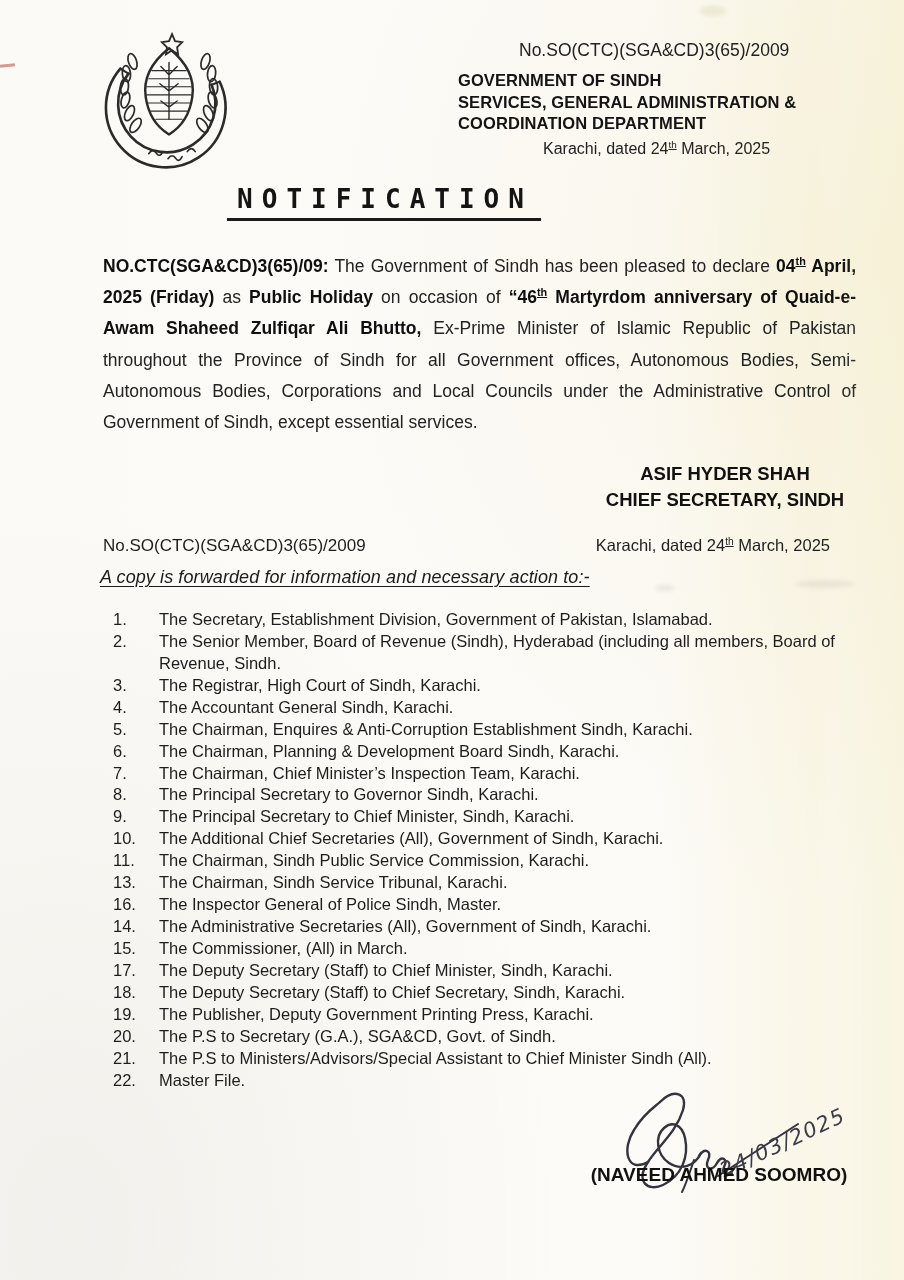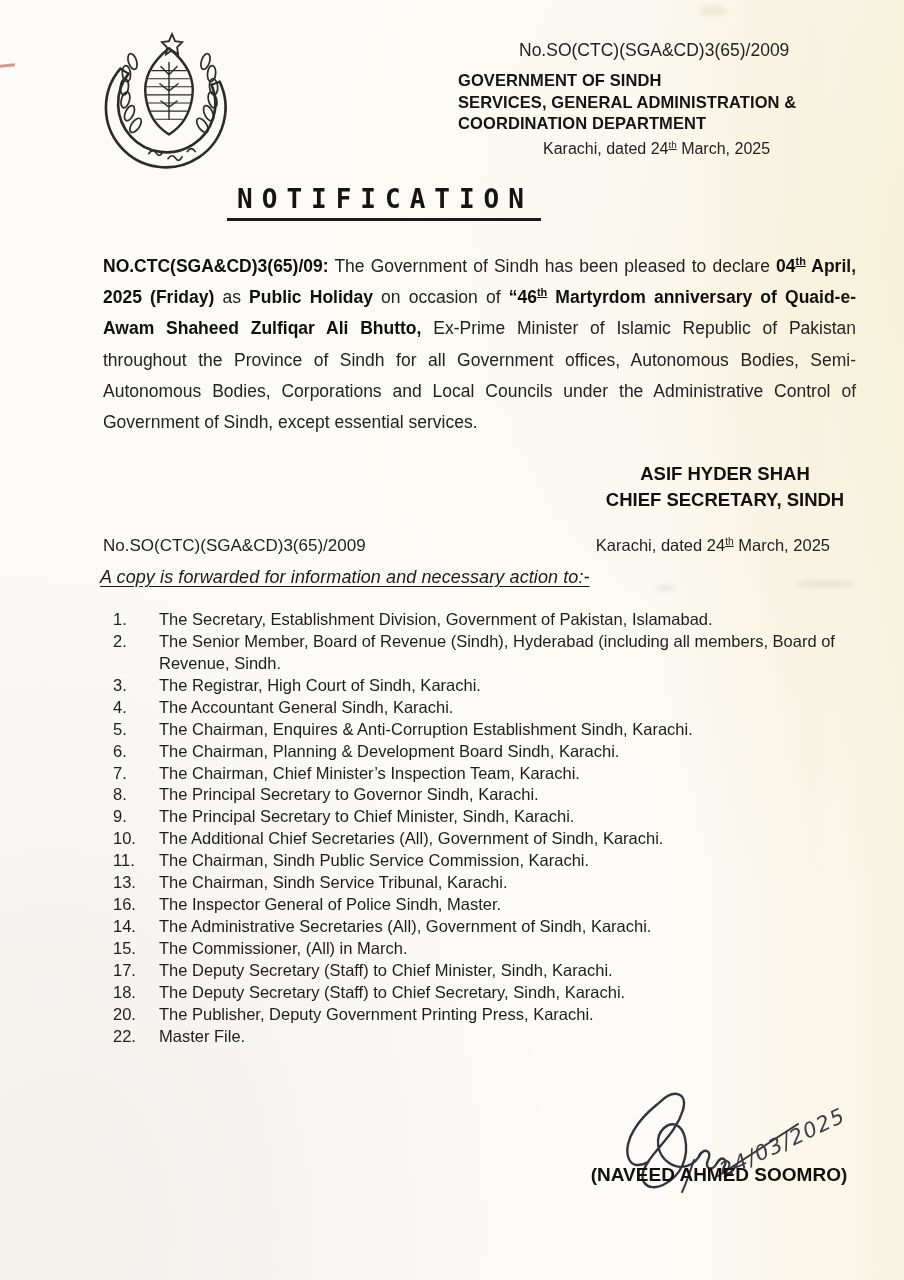--- a/index.html
+++ b/index.html
@@ -214,22 +214,30 @@
       </div>
       <div class="dist-row">
         <span class="dist-num">17.</span>
         <span class="dist-text">The Deputy Secretary (Staff) to Chief Minister, Sindh, Karachi.</span>
       </div>
       <div class="dist-row">
         <span class="dist-num">18.</span>
         <span class="dist-text">The Deputy Secretary (Staff) to Chief Secretary, Sindh, Karachi.</span>
       </div>
       <div class="dist-row">
+        <span class="dist-num">19.</span>
+        <span class="dist-text">The Publisher, Deputy Government Printing Press, Karachi.</span>
+      </div>
+      <div class="dist-row">
         <span class="dist-num">20.</span>
-        <span class="dist-text">The Publisher, Deputy Government Printing Press, Karachi.</span>
+        <span class="dist-text">The P.S to Secretary (G.A.), SGA&amp;CD, Govt. of Sindh.</span>
+      </div>
+      <div class="dist-row">
+        <span class="dist-num">21.</span>
+        <span class="dist-text">The P.S to Ministers/Advisors/Special Assistant to Chief Minister Sindh (All).</span>
       </div>
       <div class="dist-row">
         <span class="dist-num">22.</span>
         <span class="dist-text">Master File.</span>
       </div>
     </div>
 
   <svg class="sig-svg" viewBox="0 0 272 120">
     <g fill="none" stroke="#34343e" stroke-width="2.4" stroke-linecap="round">
       <path d="M62,16 C76,2 90,7 85,24 C78,47 60,60 50,76 C37,96 50,106 65,99 C84,90 91,70 87,52 C84,38 74,35 66,42 C56,51 59,69 71,77 C83,85 97,80 103,67"></path>

